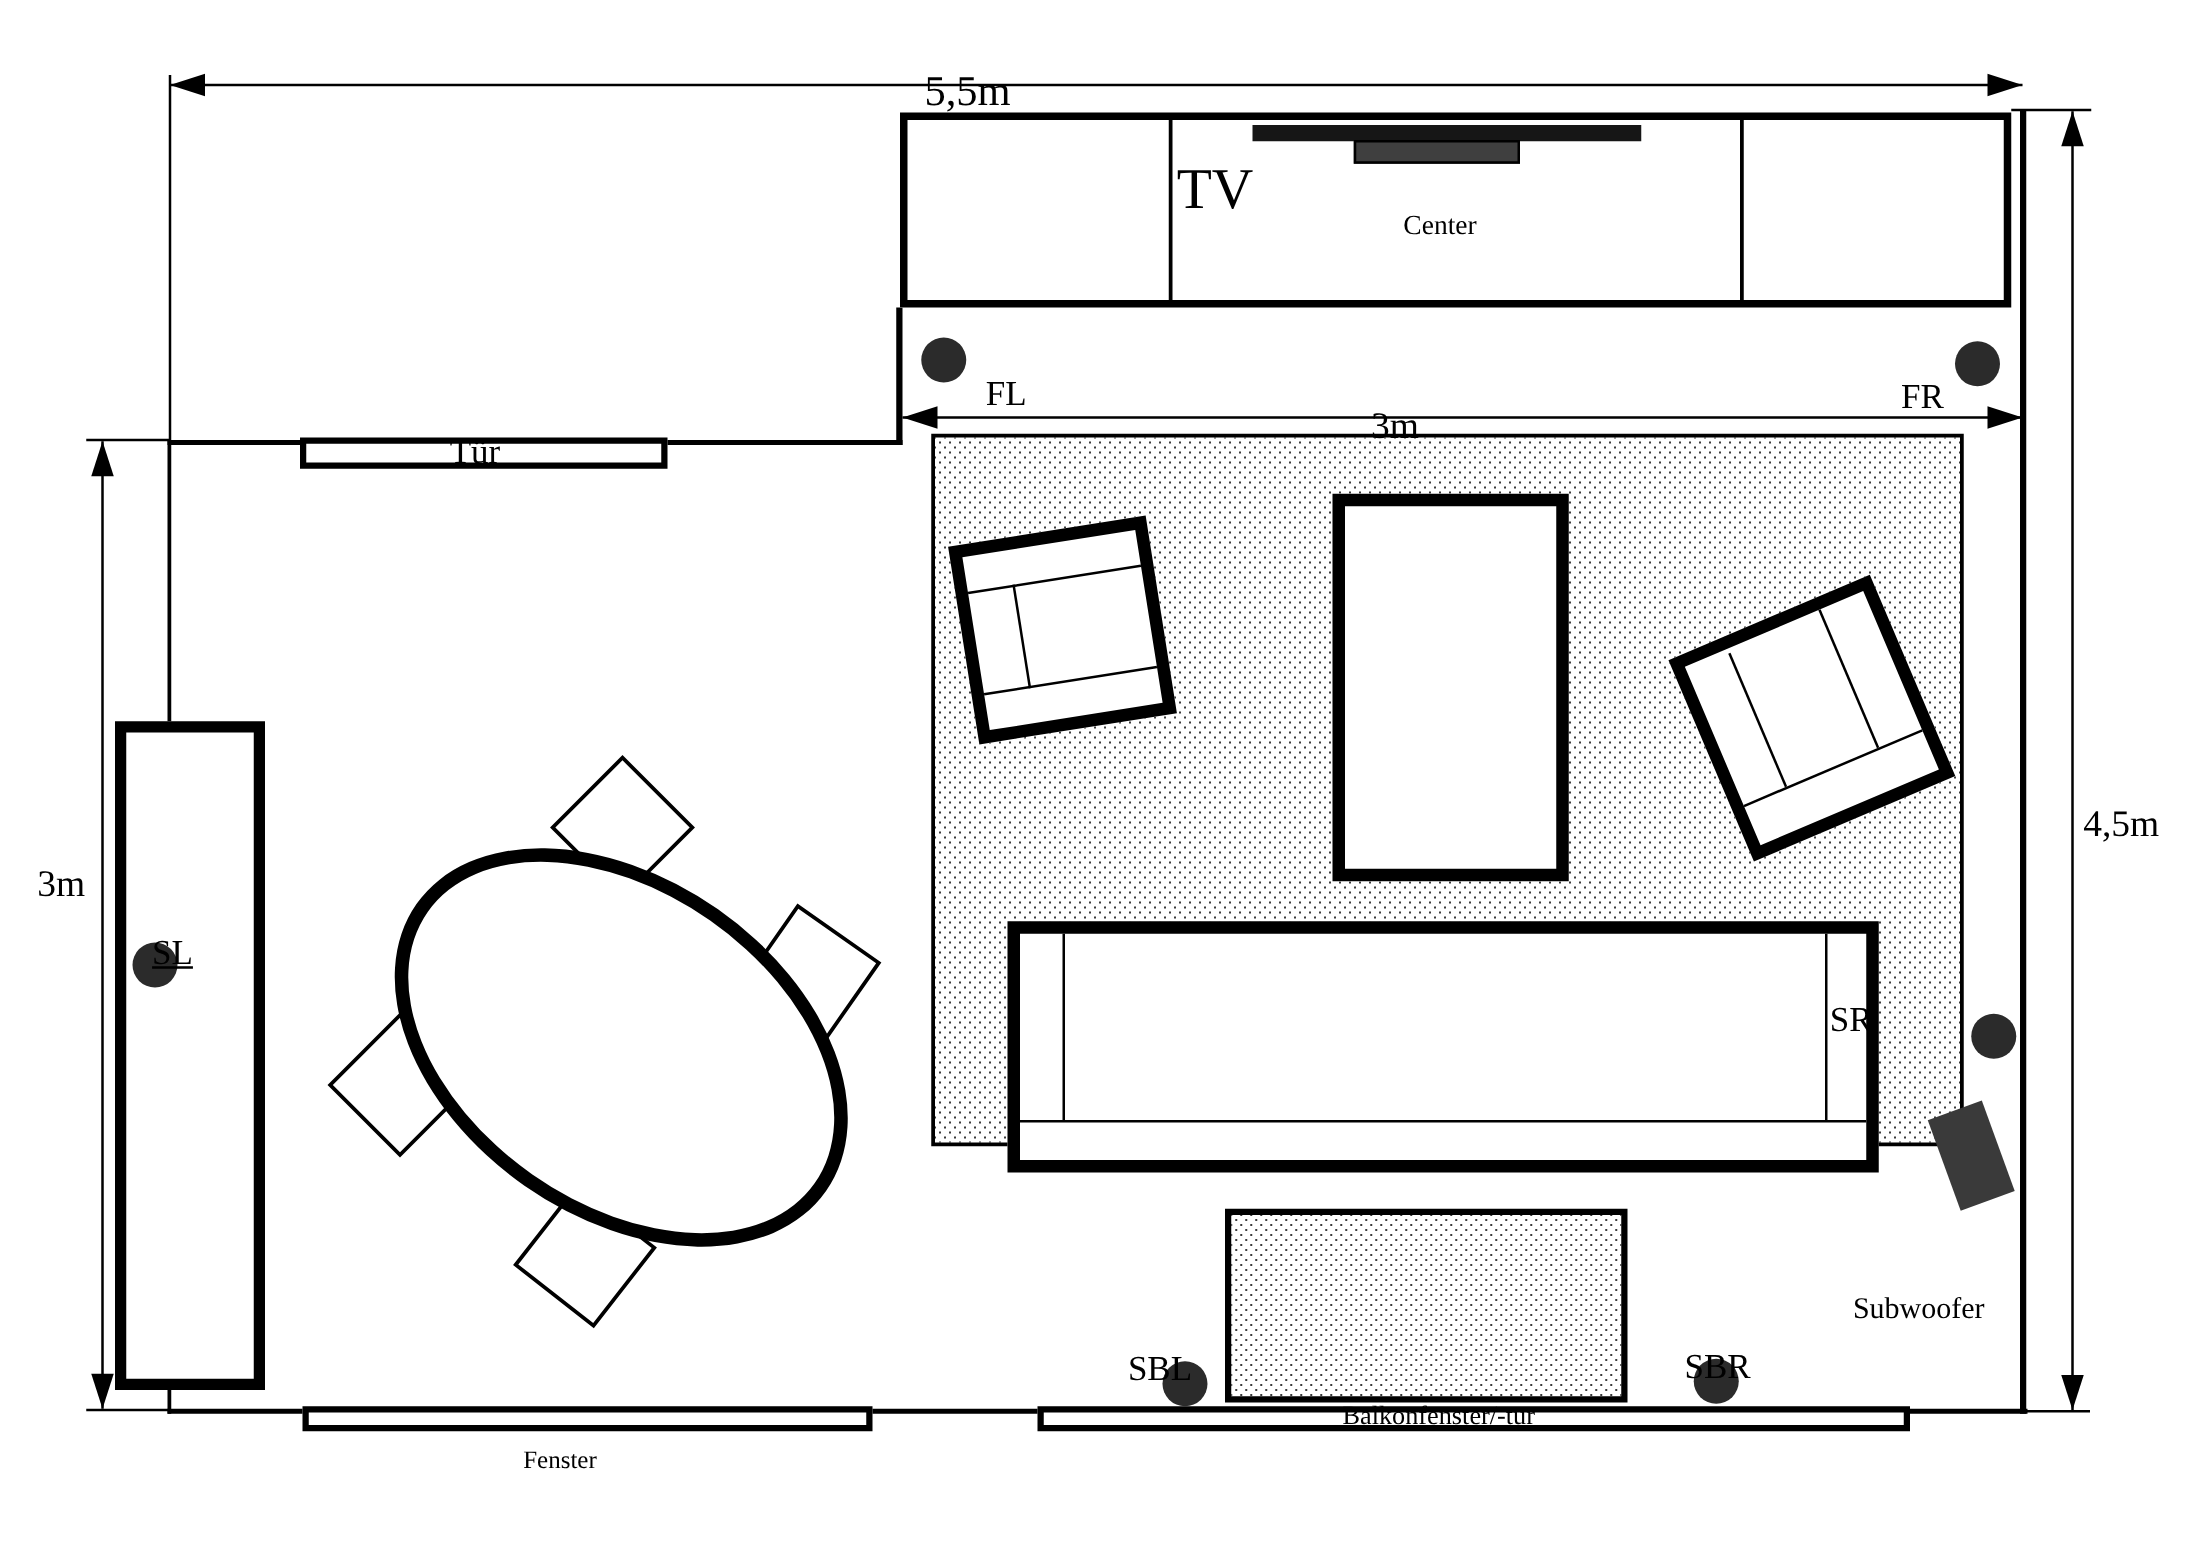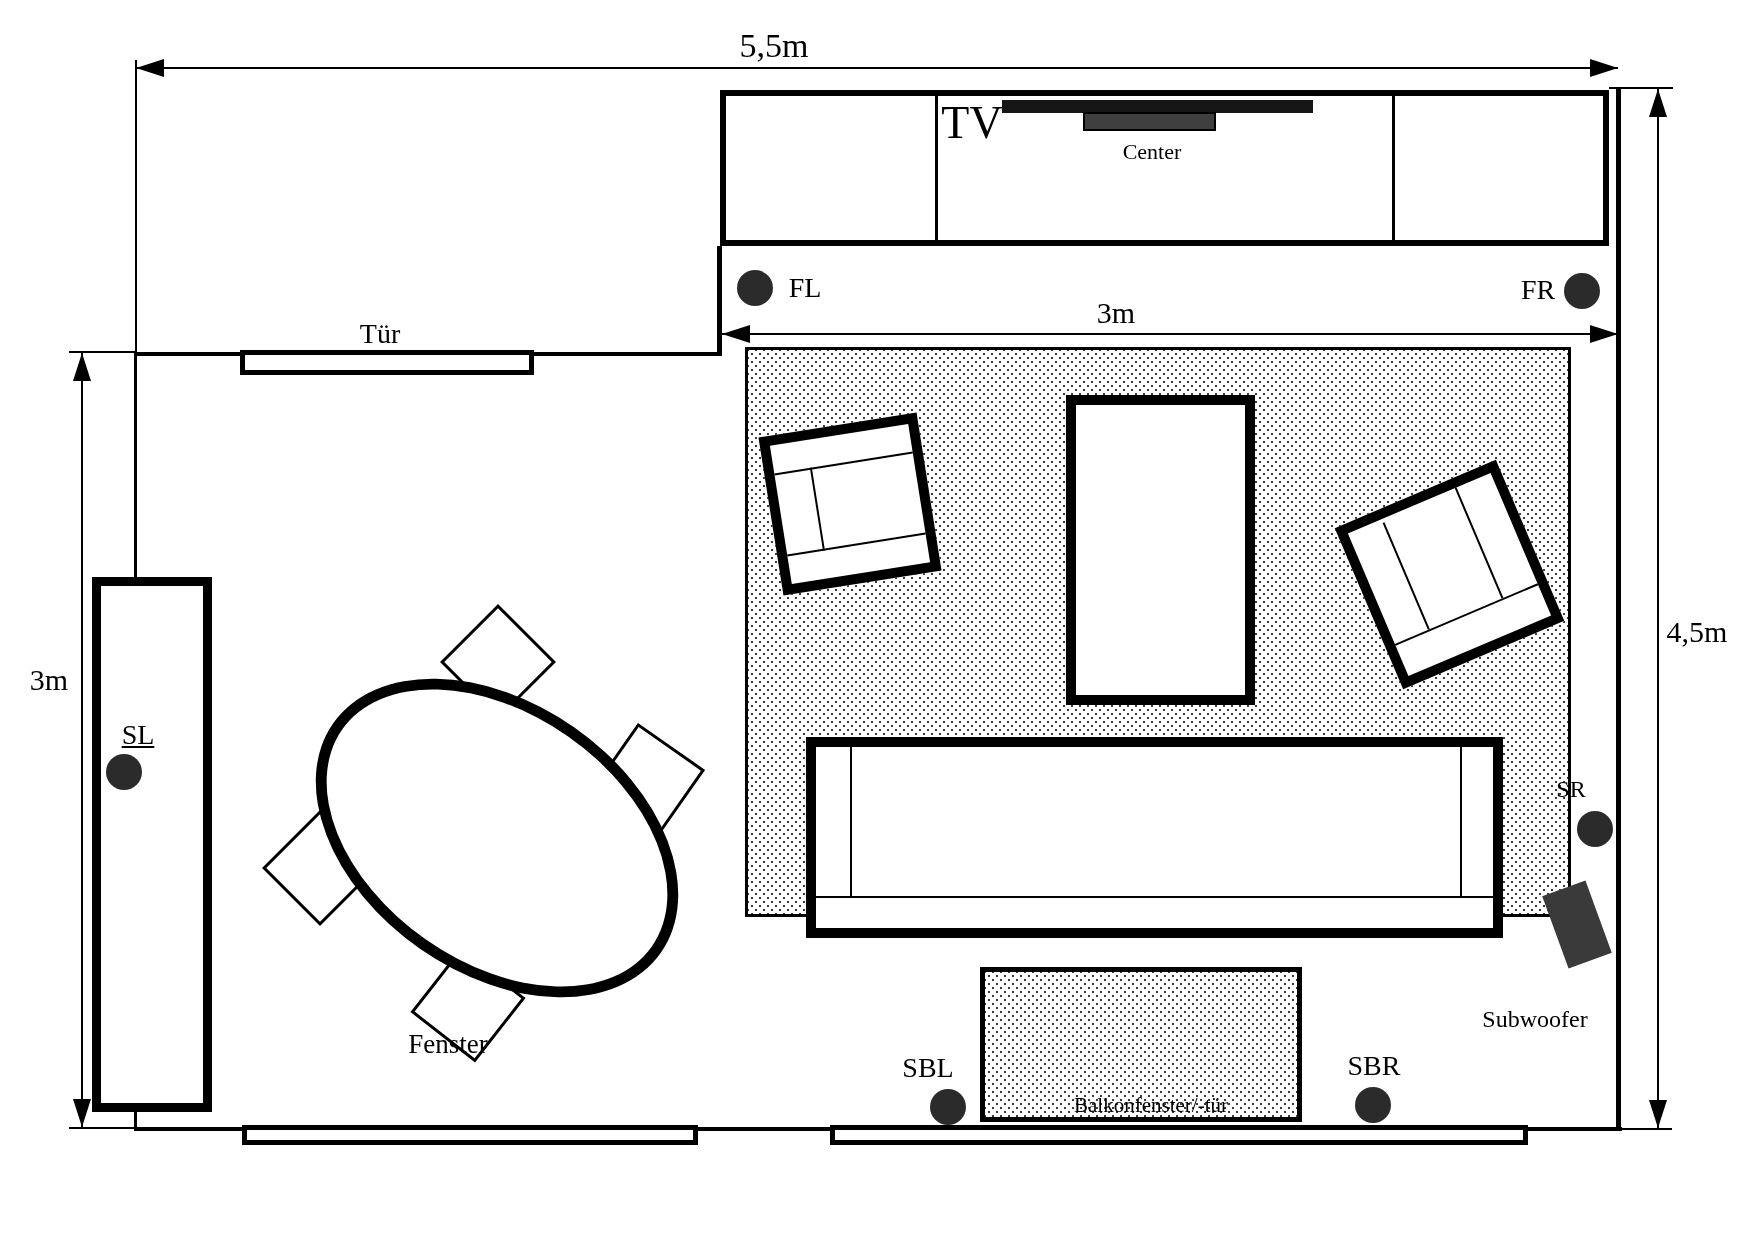--- a/index.html
+++ b/index.html
@@ -13,21 +13,21 @@
   html,body{margin:0;padding:0;background:#fff;}
   #canvas{
     position:relative;width:1754px;height:1240px;background:var(--paper);
     font-family:"Liberation Serif","DejaVu Serif",serif;color:var(--ink);
     overflow:hidden;
   }
   .abs{position:absolute;box-sizing:border-box;}
   .label{
     position:absolute;transform:translate(-50%,-50%);
     font-family:"Liberation Serif","DejaVu Serif",serif;
-    color:var(--ink);white-space:nowrap;line-height:1;
+    color:var(--ink);white-space:nowrap;line-height:1;margin-top:28px;
   }
   .stipple{
     background-color:#fff;
     background-image:
       radial-gradient(circle,#3a3a3a 0.9px,transparent 1.25px),
       radial-gradient(circle,#3a3a3a 0.9px,transparent 1.25px);
     background-size:8px 8px;
     background-position:0 0,4px 4px;
   }
   .dot{position:absolute;width:36px;height:36px;border-radius:50%;background:var(--speaker);}
@@ -128,24 +128,24 @@
   <div class="dot" style="left:1355px;top:1087px;"></div>
 
   <div class="label" style="left:774px;top:46px;font-size:34px;">5,5m</div>
   <div class="label" style="left:49px;top:680px;font-size:30px;">3m</div>
   <div class="label" style="left:1116px;top:313px;font-size:30px;">3m</div>
   <div class="label" style="left:1697px;top:632px;font-size:30px;text-align:center;">4,5m</div>
 
   <div class="label" style="left:972px;top:123px;font-size:46px;">TV</div>
   <div class="label" style="left:1152px;top:152px;font-size:22px;">Center</div>
   <div class="label" style="left:380px;top:334px;font-size:28px;">Tür</div>
-  <div class="label" style="left:448px;top:1044px;font-size:27px;">Fenster</div>
+  <div class="label" style="left:448px;top:1140px;font-size:20px;">Fenster</div>
   <div class="label" style="left:1151px;top:1105px;font-size:21px;">Balkonfenster/-tür</div>
   <div class="label" style="left:1535px;top:1019px;font-size:24px;">Subwoofer</div>
 
   <div class="label" style="left:805px;top:288px;font-size:28px;">FL</div>
   <div class="label" style="left:1538px;top:290px;font-size:28px;">FR</div>
   <div class="label" style="left:138px;top:735px;font-size:28px;text-decoration:underline;">SL</div>
-  <div class="label" style="left:1571px;top:789px;font-size:24px;">SR</div>
+  <div class="label" style="left:1481px;top:789px;font-size:28px;">SR</div>
   <div class="label" style="left:928px;top:1068px;font-size:28px;">SBL</div>
   <div class="label" style="left:1374px;top:1066px;font-size:28px;">SBR</div>
 
 </div>
 
 </body></html>

